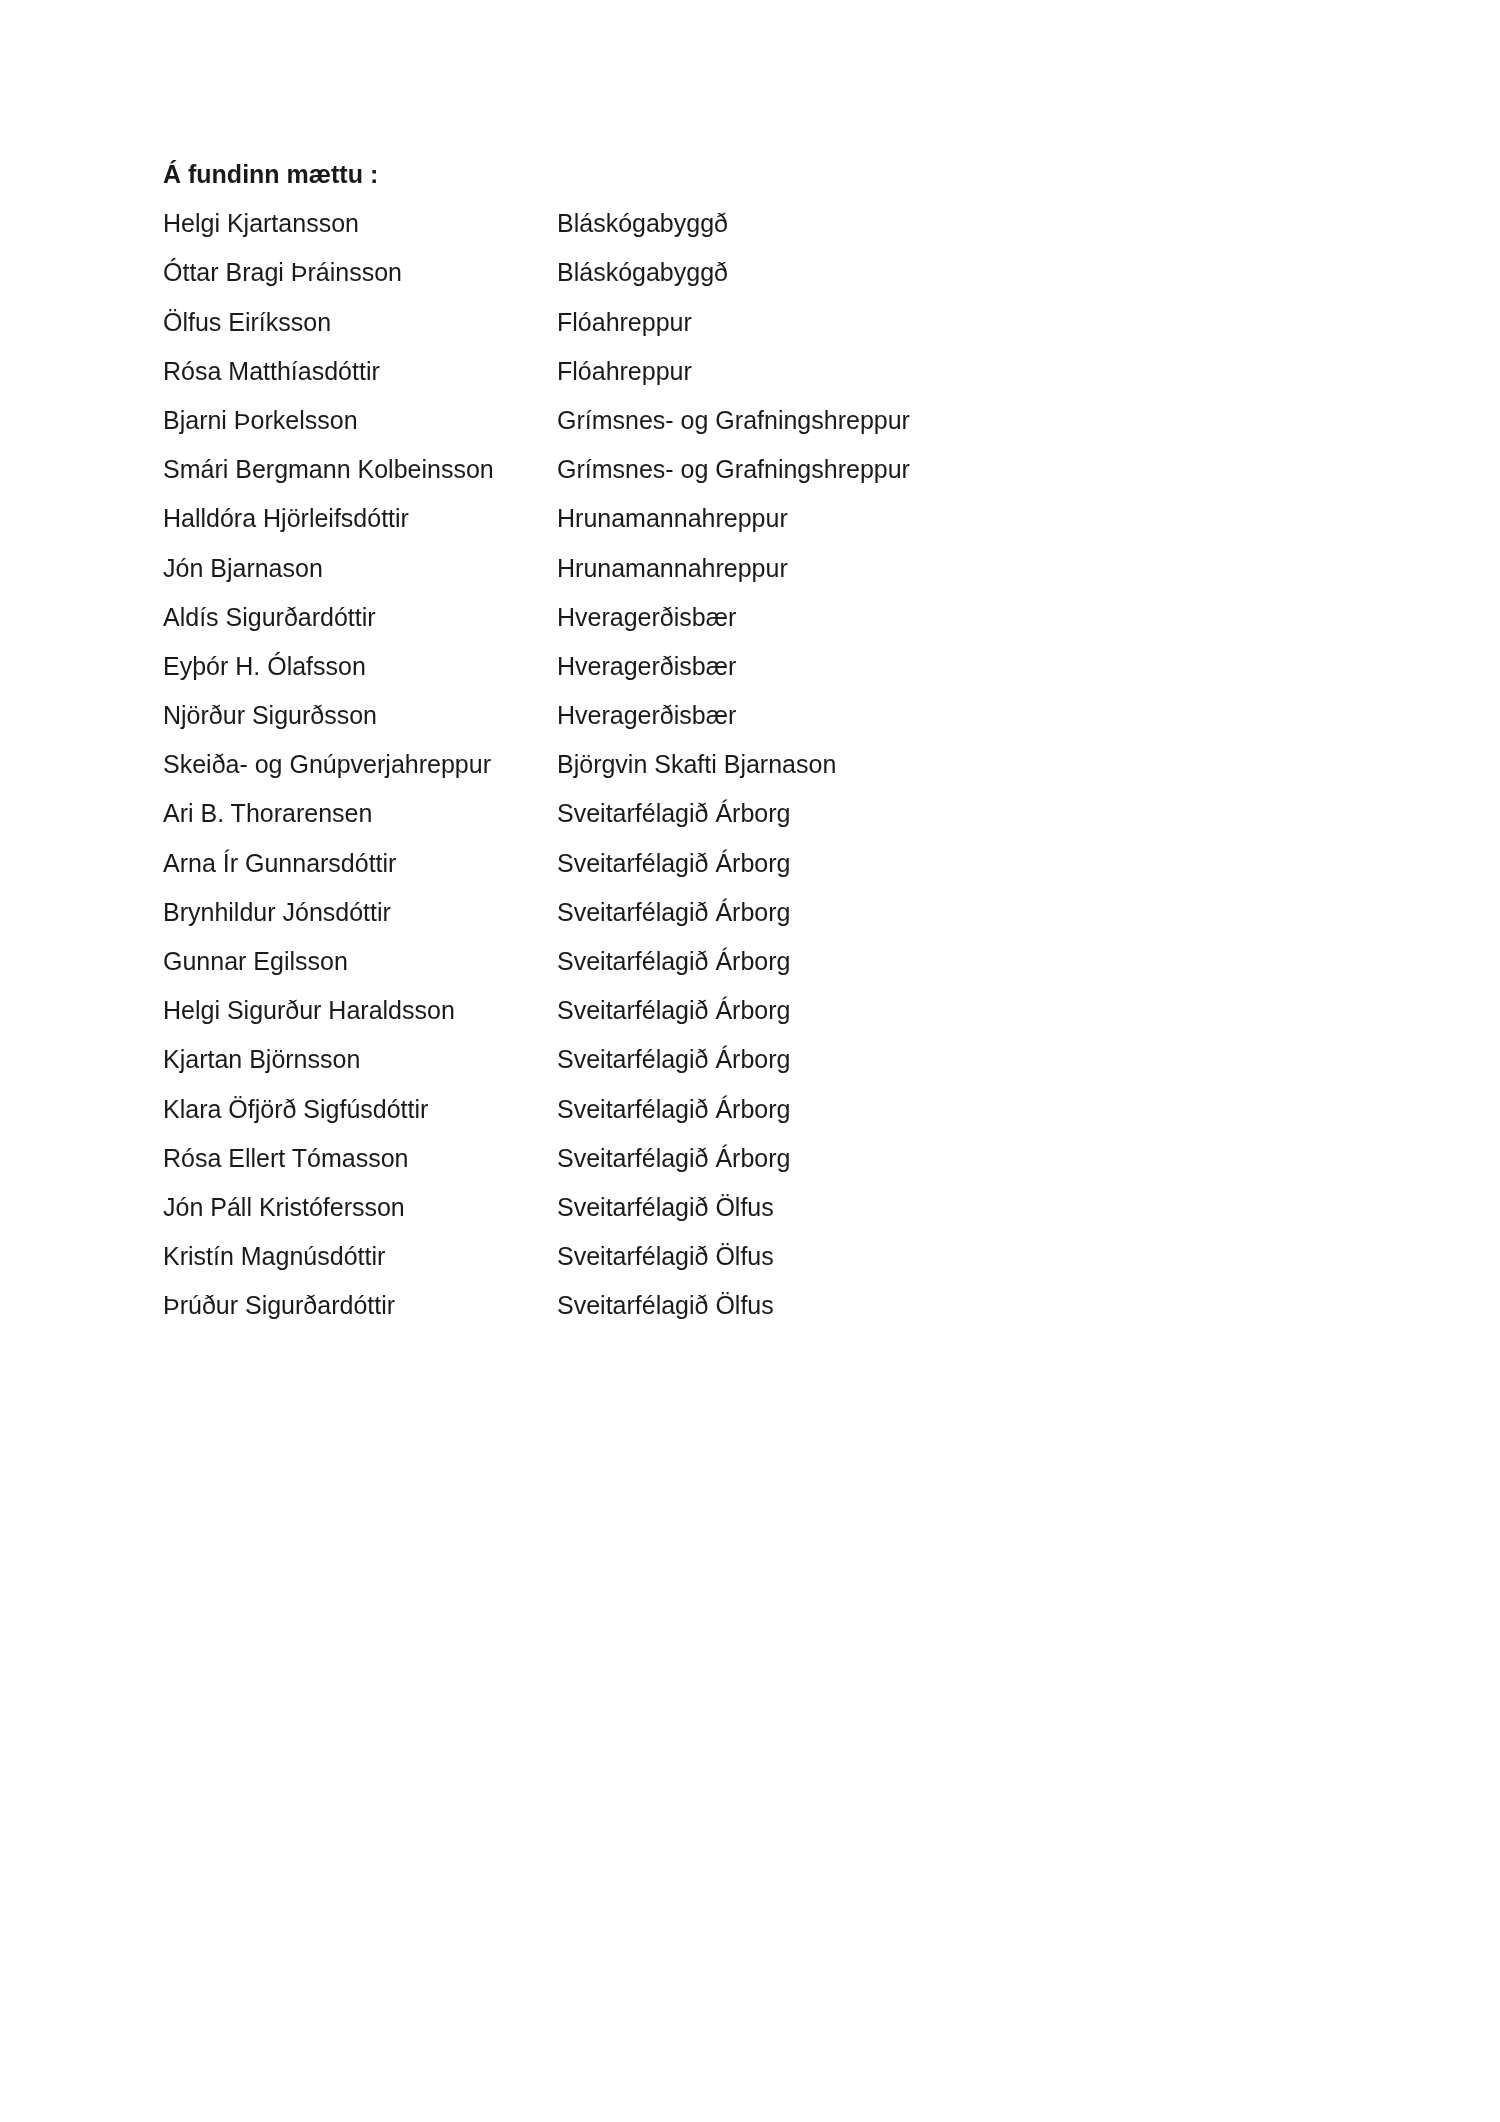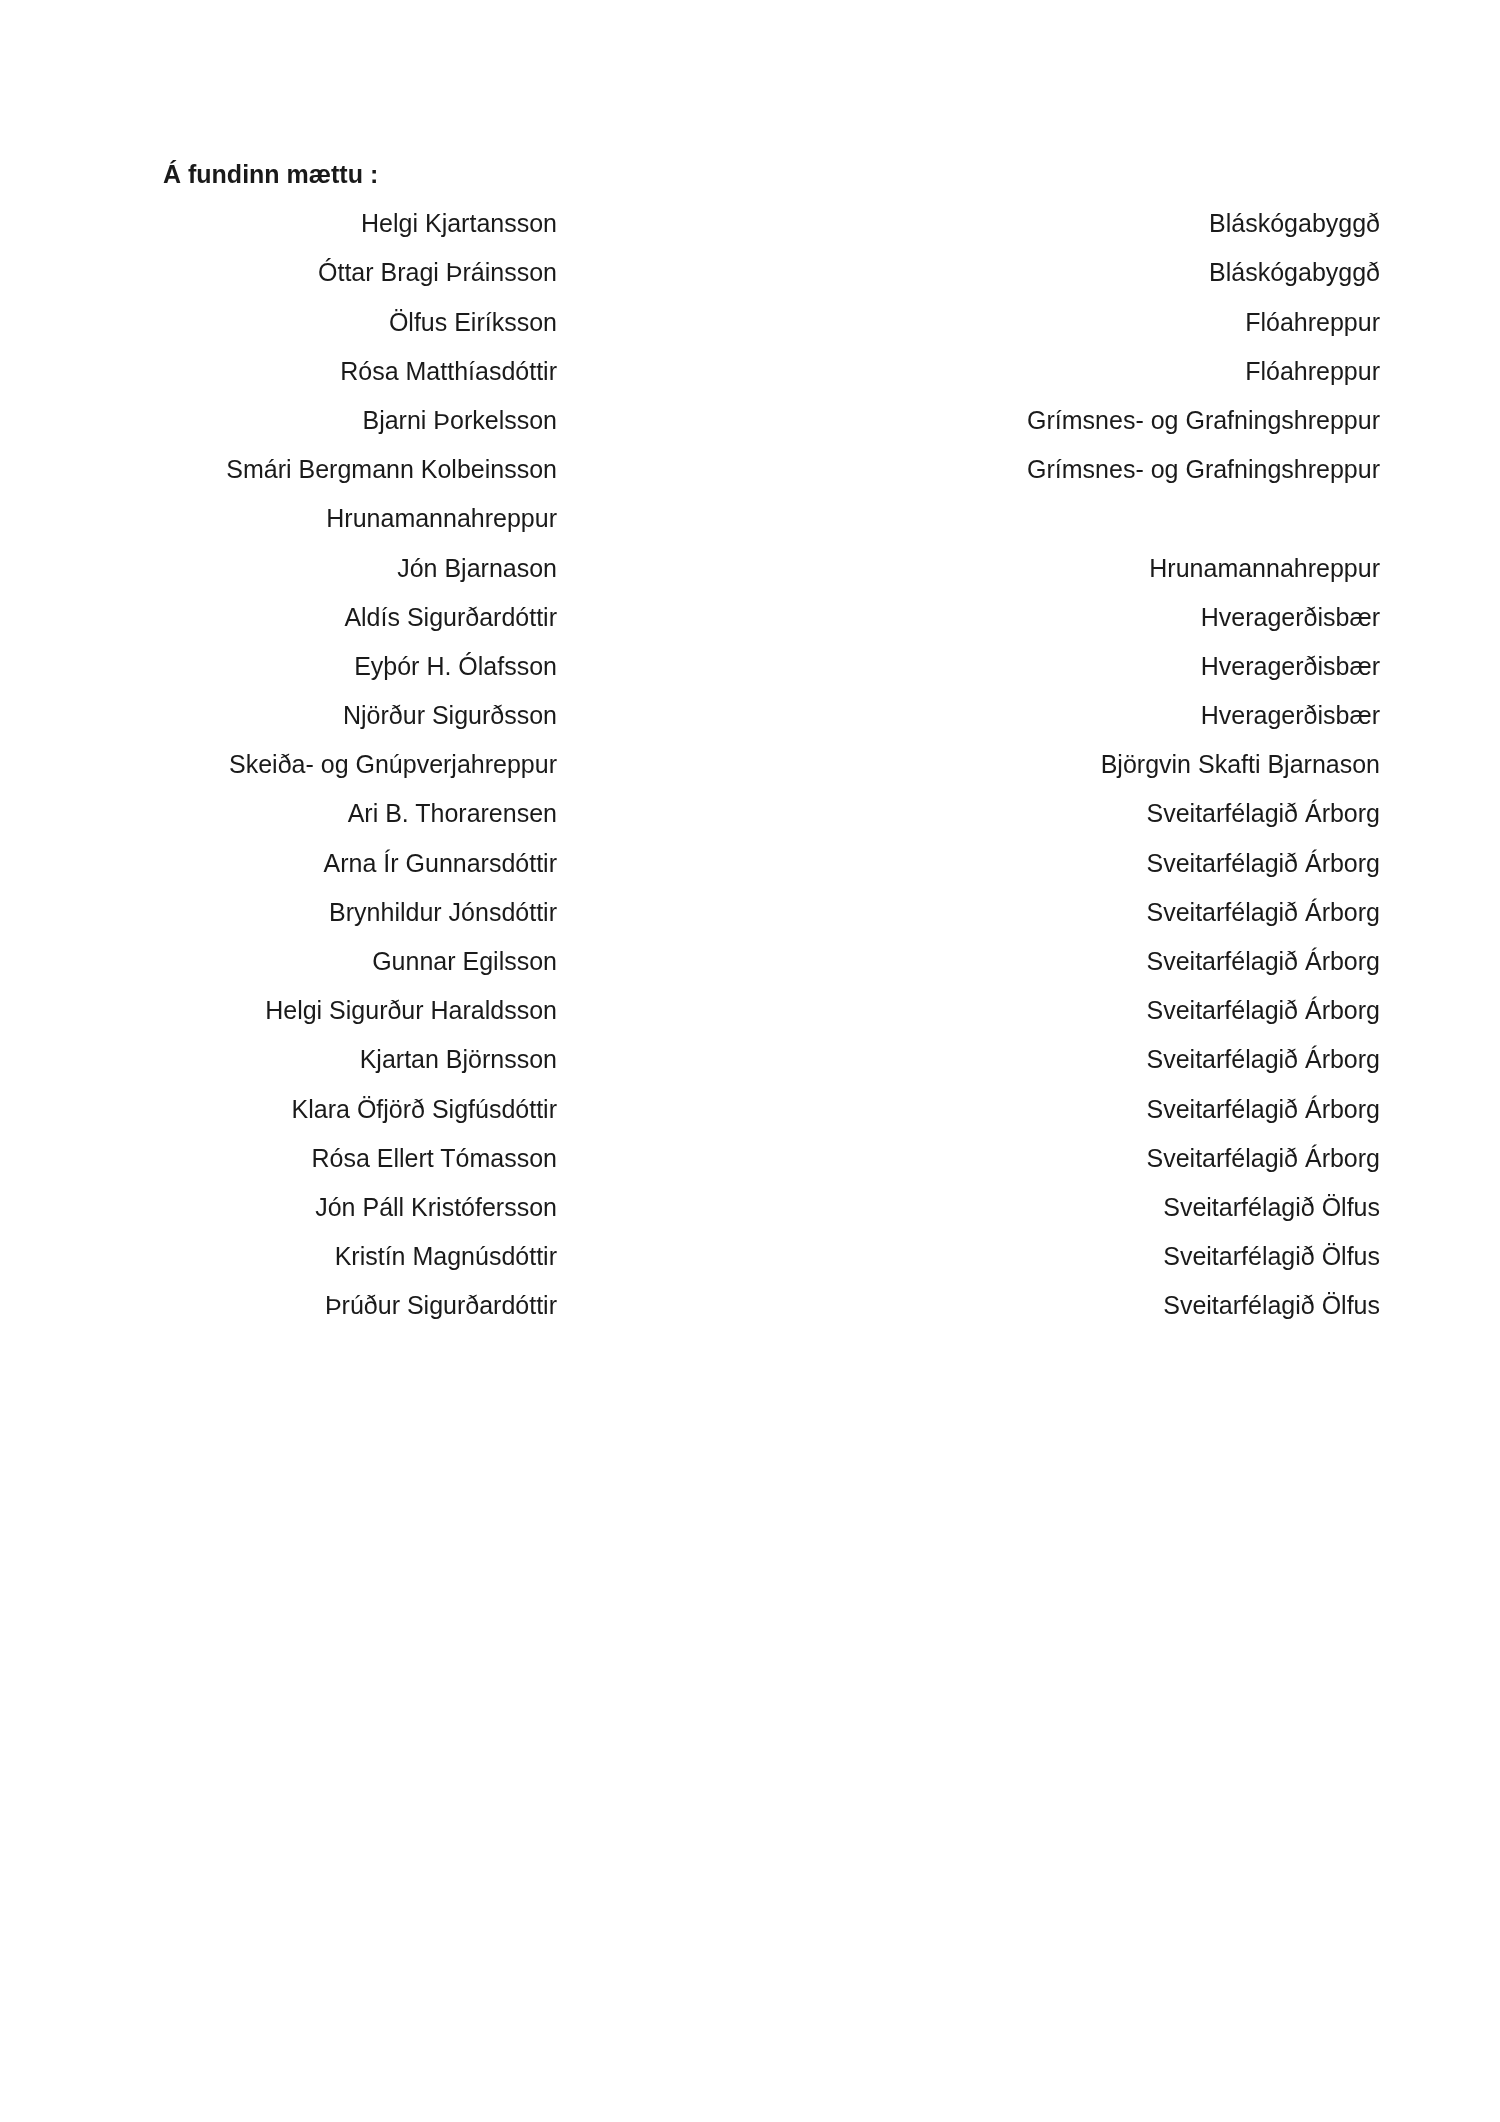--- a/index.html
+++ b/index.html
@@ -36,21 +36,20 @@
     margin: 0;
     padding: 0;
   }
   .row {
     display: grid;
     grid-template-columns: 394px 1fr;
     height: 49.2px;
     line-height: 49.2px;
     font-size: 25px;
     white-space: nowrap;
-    text-align: right;
   }
   .cell {
     overflow: visible;
   }
 </style>
 </head>
 <body>
 
 <div class="page">
   <h1 class="heading">Á fundinn mættu :</h1>
@@ -73,20 +72,21 @@
       </div>
       <div class="row">
         <span class="cell">Bjarni Þorkelsson</span>
         <span class="cell">Grímsnes- og Grafningshreppur</span>
       </div>
       <div class="row">
         <span class="cell">Smári Bergmann Kolbeinsson</span>
         <span class="cell">Grímsnes- og Grafningshreppur</span>
       </div>
       <div class="row">
+        <span class="cell">Halldóra Hjörleifsdóttir</span>
         <span class="cell">Hrunamannahreppur</span>
       </div>
       <div class="row">
         <span class="cell">Jón Bjarnason</span>
         <span class="cell">Hrunamannahreppur</span>
       </div>
       <div class="row">
         <span class="cell">Aldís Sigurðardóttir</span>
         <span class="cell">Hveragerðisbær</span>
       </div>

